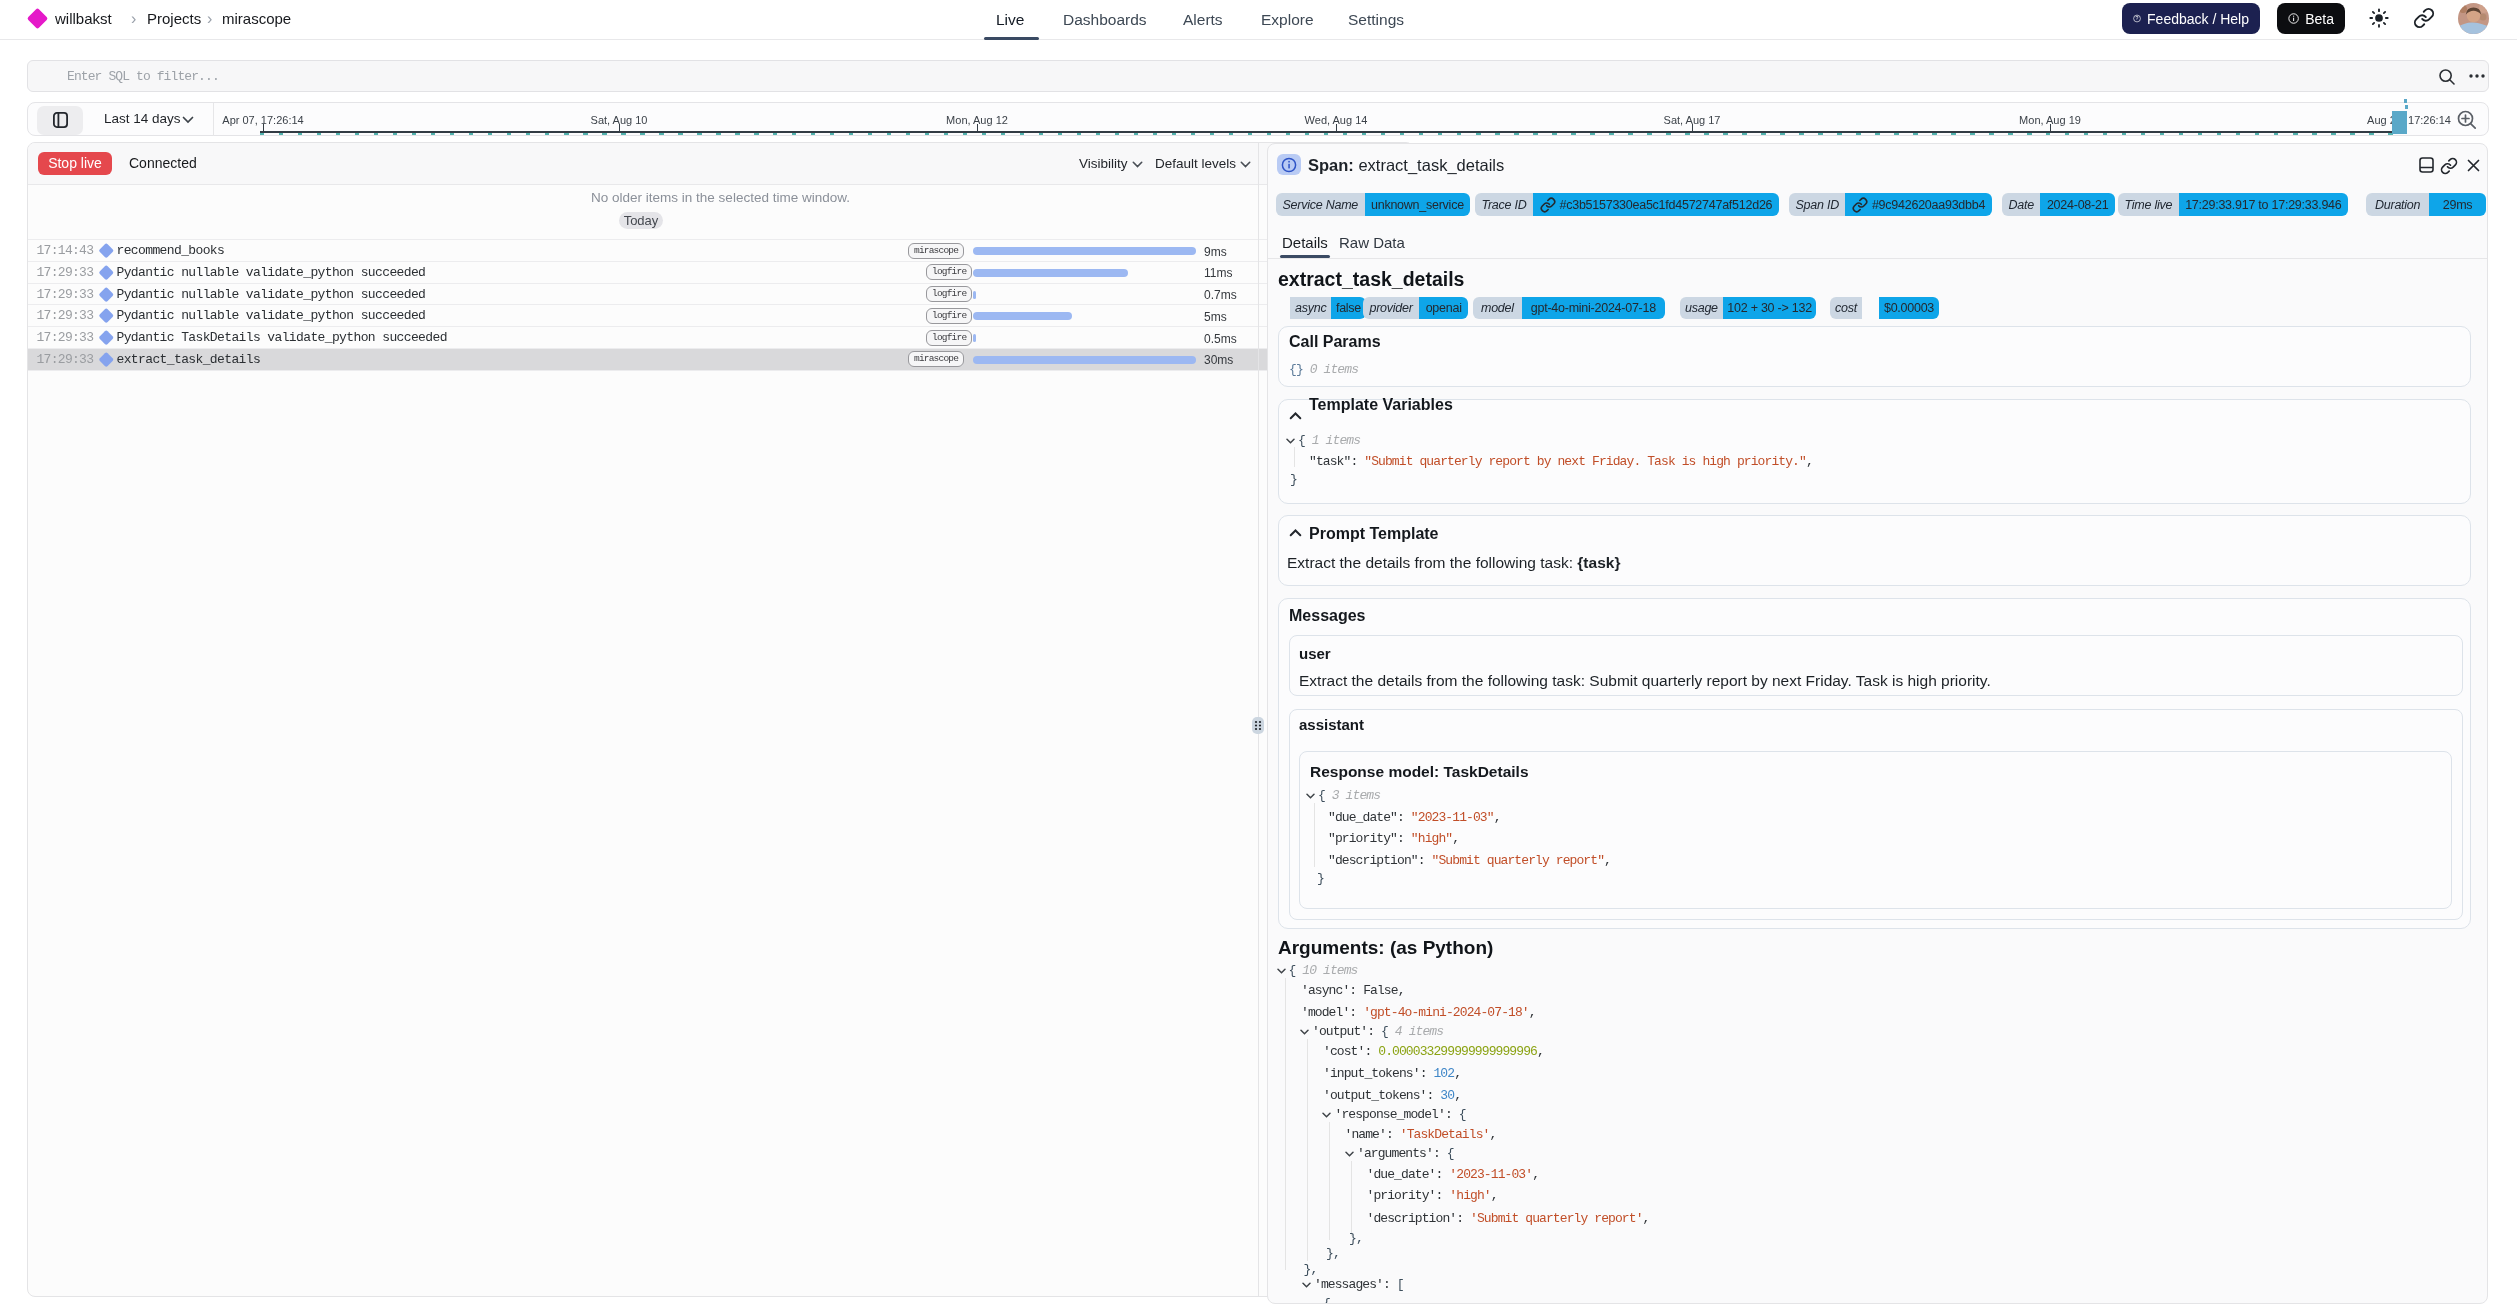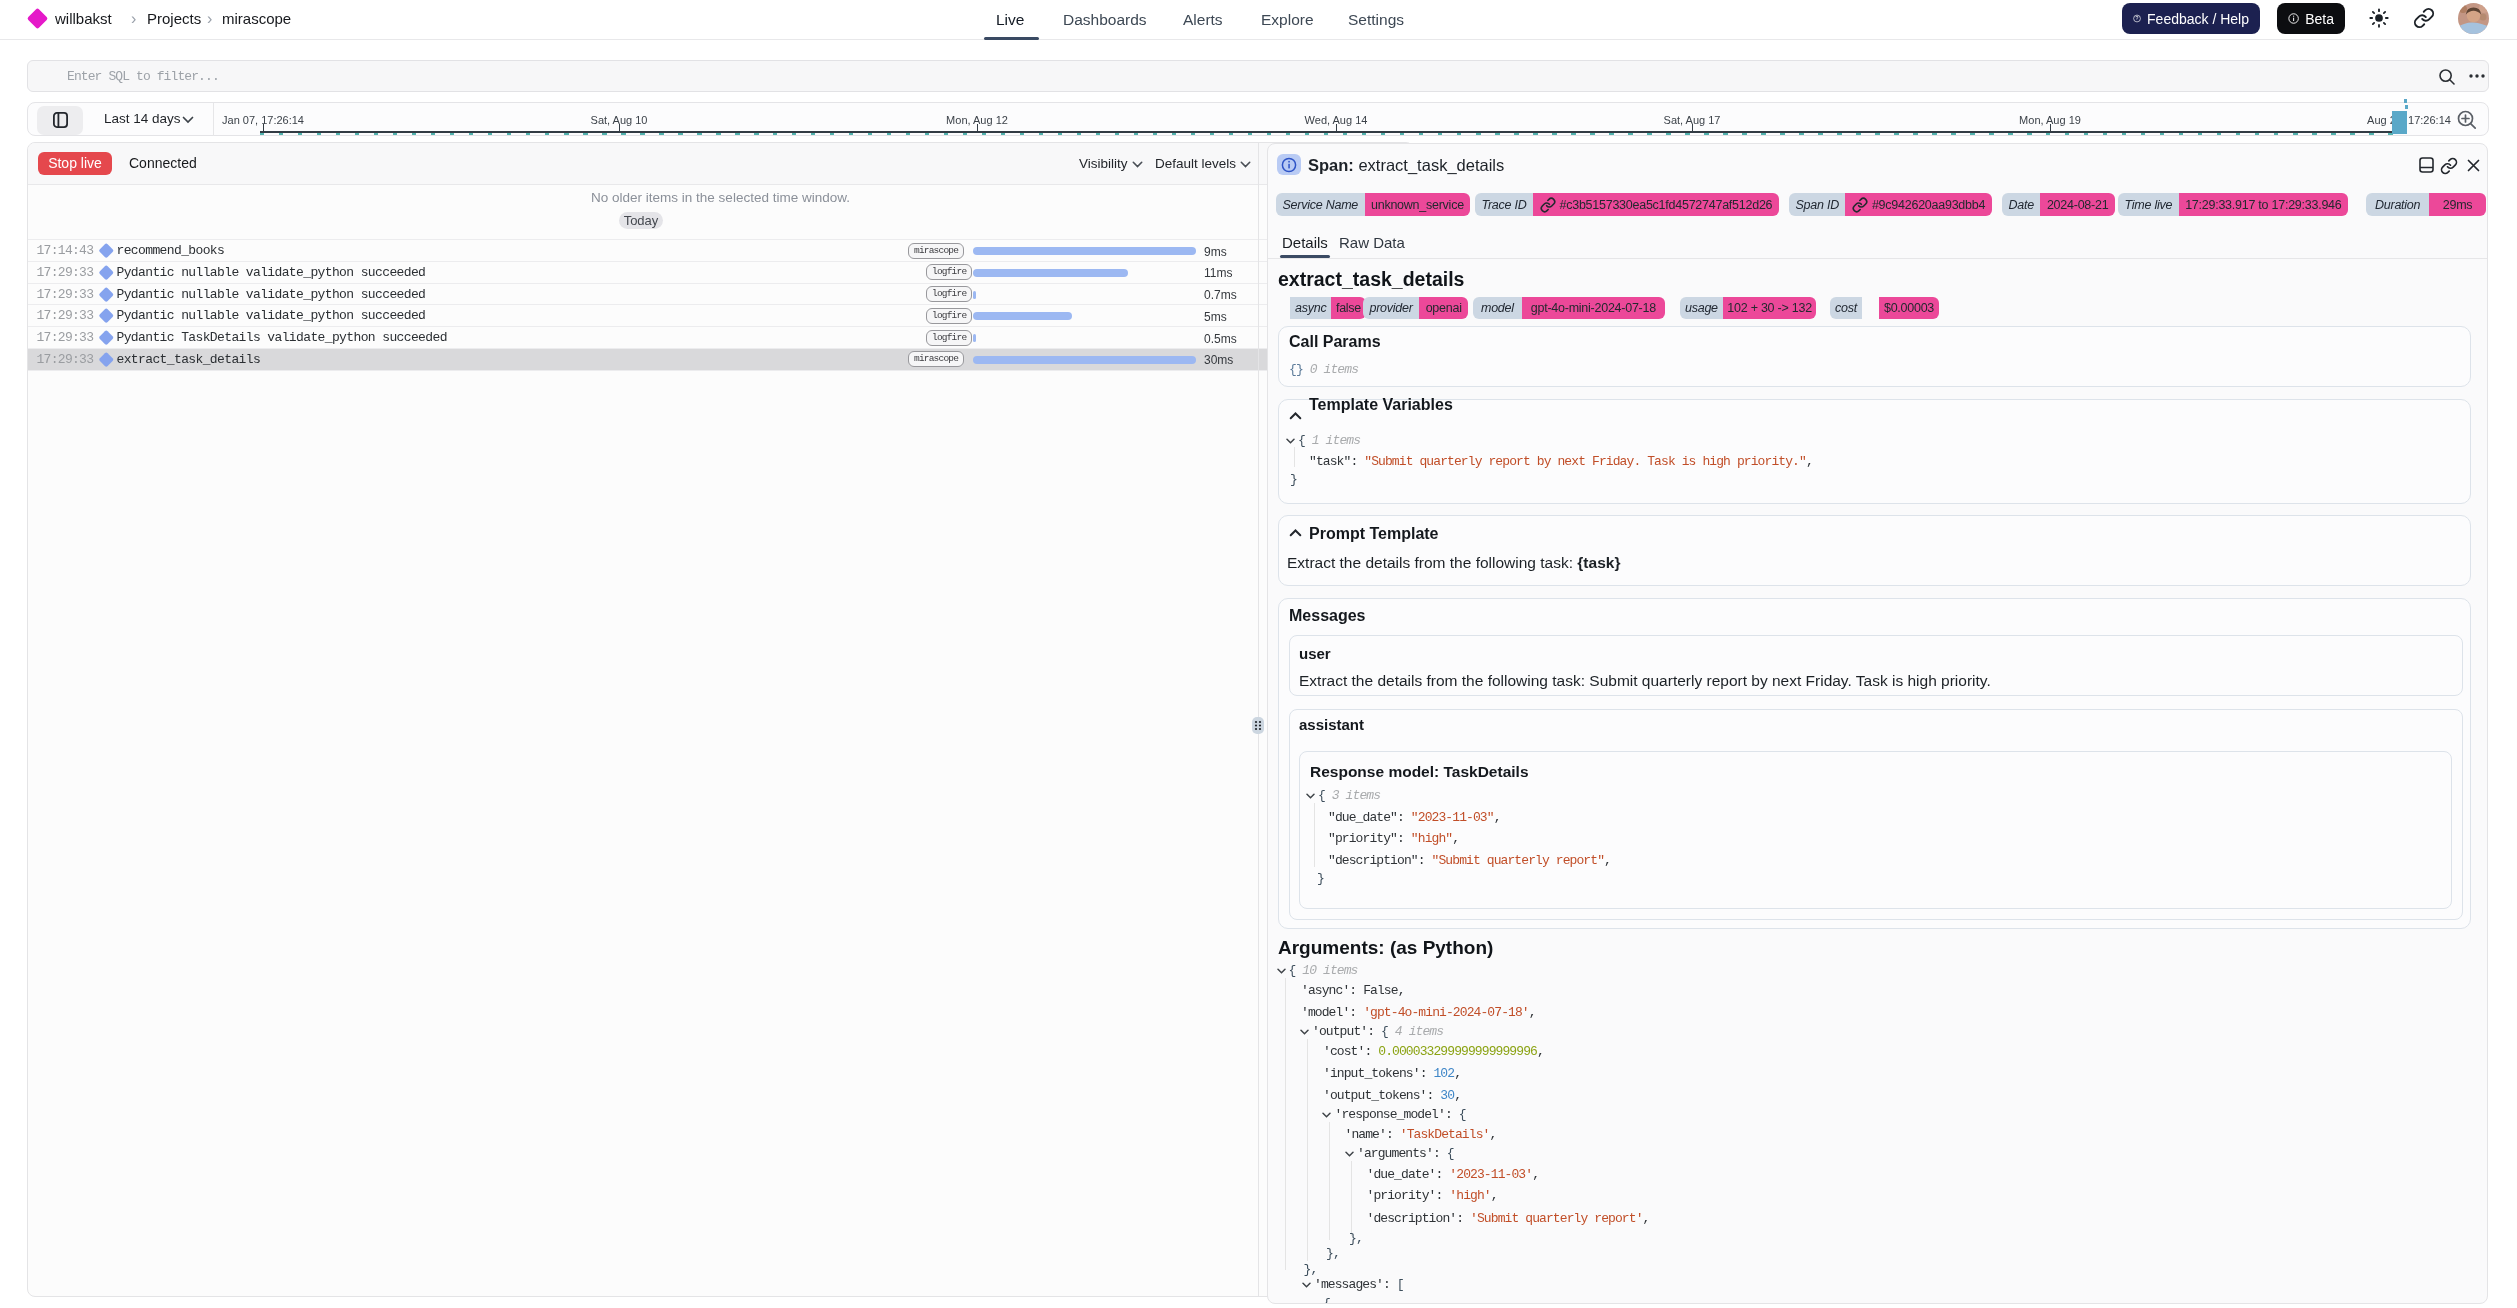--- a/index.html
+++ b/index.html
@@ -55,21 +55,21 @@
 
 
 #split { position:absolute; left:1252px; top:717px; width:12px; height:17px; background:#ccd6e0; border-radius:5px; }
 
 
 #rp { position:absolute; left:1267px; top:143px; width:1221px; height:1161px; background:#fafafb; border:1px solid #e4e4e6; border-radius:8px; overflow:hidden; }
 .rpa { position:absolute; }
 #infoicon { position:absolute; left:9px; top:10px; width:24px; height:21px; background:#b9cbf4; border-radius:6px; }
 .pill { position:absolute; top:0; height:23px; display:inline-flex; border-radius:6px; overflow:hidden; font-size:12.5px; letter-spacing:-0.25px; white-space:nowrap; }
 .pl { background:#ccd7e3; color:#222933; font-style:italic; padding:0 6.5px; display:flex; align-items:center; gap:5px; }
-.pv { background:#ec4899; color:#24292f; padding:0 6.5px; display:flex; align-items:center; gap:4px; }
+.pv { background:#0ea5e9; color:#24292f; padding:0 6.5px; display:flex; align-items:center; gap:4px; }
 .card { position:absolute; background:#fcfcfd; border:1px solid #dde3ea; border-radius:10px; }
 .ctitle { font-weight:bold; font-size:16px; color:#14181d; }
 .gray-it { color:#a9abad; font-style:italic; }
 .code-line { position:absolute; height:16px; line-height:16px; white-space:pre; }
 .k { color:#2f3337; }
 .s { color:#c14e28; }
 .ni { color:#3f86c7; }
 .nf { color:#8ba313; }
 .br { color:#3d4e5c; }
 .cm { color:#2f3337; }
@@ -155,21 +155,21 @@
     <svg style="margin:6px auto 0 16px;" width="15" height="16" viewBox="0 0 15 16" fill="none">
           <rect x="0.9" y="0.9" width="13.2" height="14.2" rx="3" stroke="#23272d" stroke-width="1.8"></rect>
           <path d="M5.4 1v14" stroke="#23272d" stroke-width="1.8"></path>
         </svg>
   </div>
   <span class="l14">Last 14 days</span>
   <svg class="abs" style="left:154px; top:13px;" width="12" height="8" viewBox="0 0 12 8" fill="none" stroke="#3c4249" stroke-width="1.7" stroke-linecap="round">
         <path d="M1.5 1.5 6 6l4.5-4.5"></path>
       </svg>
   <div class="vsep"></div>
-  <span class="tlab" style="left:235px;">Jan 07, 17:26:14</span>
+  <span class="tlab" style="left:235px;">Apr 07, 17:26:14</span>
   <span class="tlab" style="left:591px;">Sat, Aug 10</span>
   <span class="tlab" style="left:949px;">Mon, Aug 12</span>
   <span class="tlab" style="left:1308px;">Wed, Aug 14</span>
   <span class="tlab" style="left:1664px;">Sat, Aug 17</span>
   <span class="tlab" style="left:2022px;">Mon, Aug 19</span>
   <span class="tlab" style="left:2381px;">Aug 21, 17:26:14</span>
   <div id="tlline"></div>
   <div id="tldash"></div>
   <div class="tick" style="left:235px;"></div>
   <div class="tick" style="left:591px;"></div>

